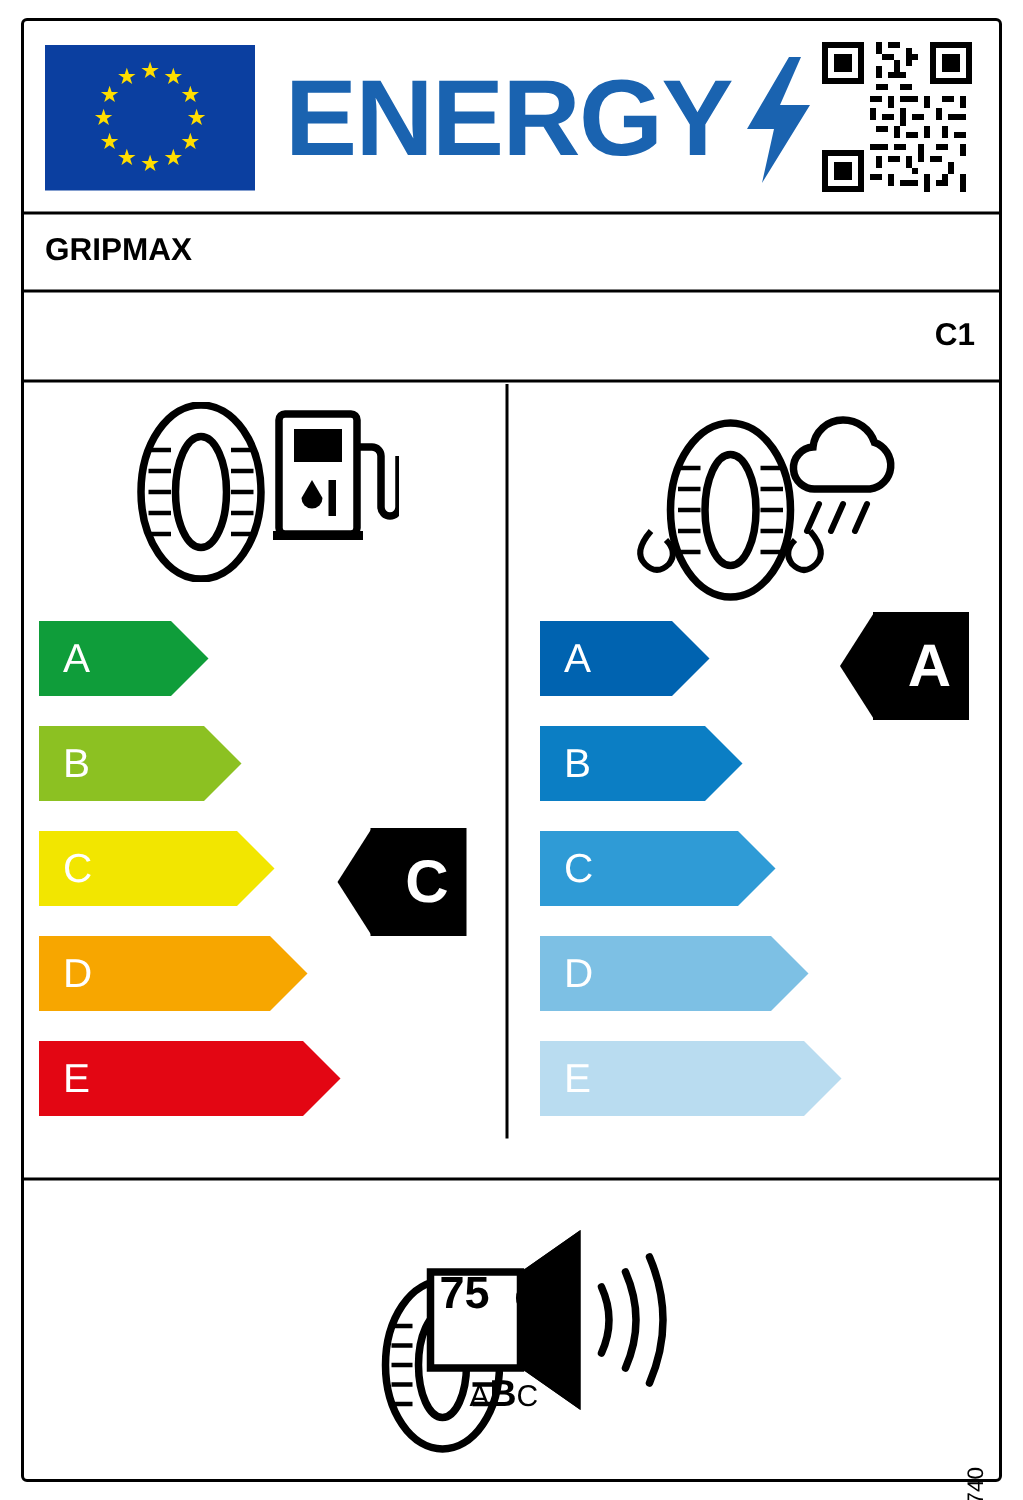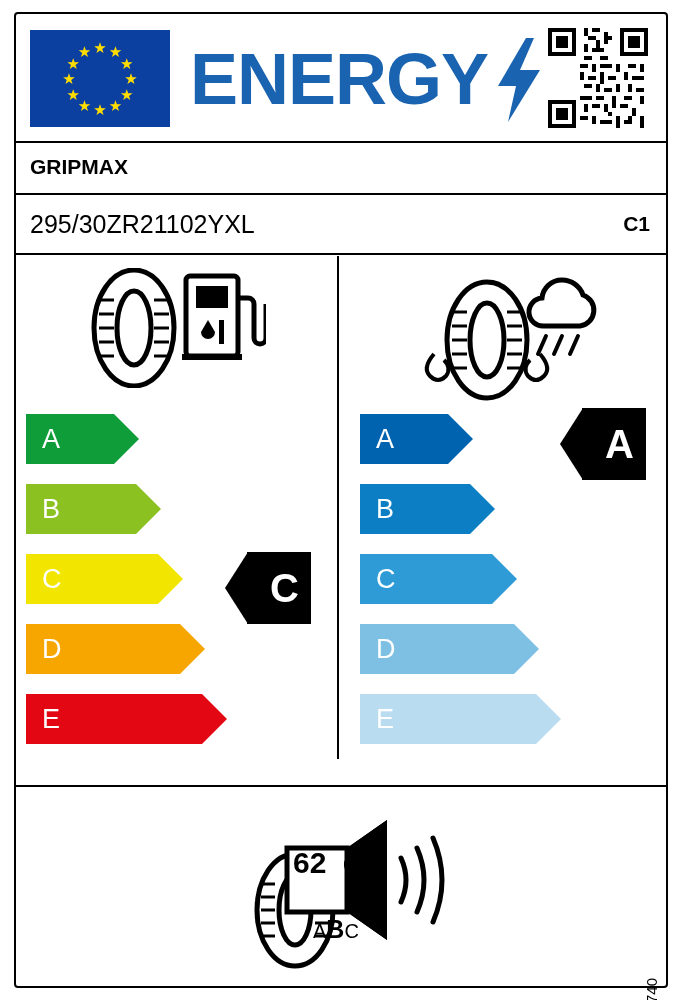--- a/index.html
+++ b/index.html
@@ -293,21 +293,20 @@
       <rect x="15" y="21" width="1" height="1"></rect>
         <rect x="20" y="22" width="1" height="1"></rect>
     </g>
   </svg>
 
   <div class="rule" style="top:141px;"></div>
   <div class="rule" style="top:193px;"></div>
   <div class="rule" style="top:253px;"></div>
 
   <div class="brand">GRIPMAX</div>
-  <div class="tyre-size">295/30ZR21102YXL</div>
   <div class="tyre-class">C1</div>
 
   <div class="mid-divider"></div>
   <div class="lower-rule"></div>
 
   <svg class="pictogram" style="left:86px; top:268px; width:180px; height:120px;" viewBox="0 0 180 120">
 
     <g>
       <ellipse cx="48" cy="60" rx="40" ry="58" fill="#fff" stroke="#000" stroke-width="5"></ellipse>
       <ellipse cx="48" cy="60" rx="17" ry="37" fill="#fff" stroke="#000" stroke-width="5"></ellipse>
@@ -453,21 +452,21 @@
         <path d="M122 30 l40 -28 v120 l-40 -28 z" fill="#000"></path>
         <path d="M62 30 h60 v64 h-60 z" fill="#fff" stroke="#000" stroke-width="5"></path>
       </g>
 
       <g fill="none" stroke="#000" stroke-width="5" stroke-linecap="round">
         <path d="M176 40 q10 22 0 44"></path>
         <path d="M192 30 q14 32 0 64"></path>
         <path d="M208 20 q18 42 0 84"></path>
       </g>
     </svg>
-    <div class="noise-db">62</div>
+    <div class="noise-db">75</div>
     <div class="noise-unit">dB</div>
     <div class="noise-classes">
       <span>A</span><b>B</b><span>C</span>
     </div>
   </div>
 
   <div class="reg-code">2020/740</div>
 </div>
 
 </body></html>

